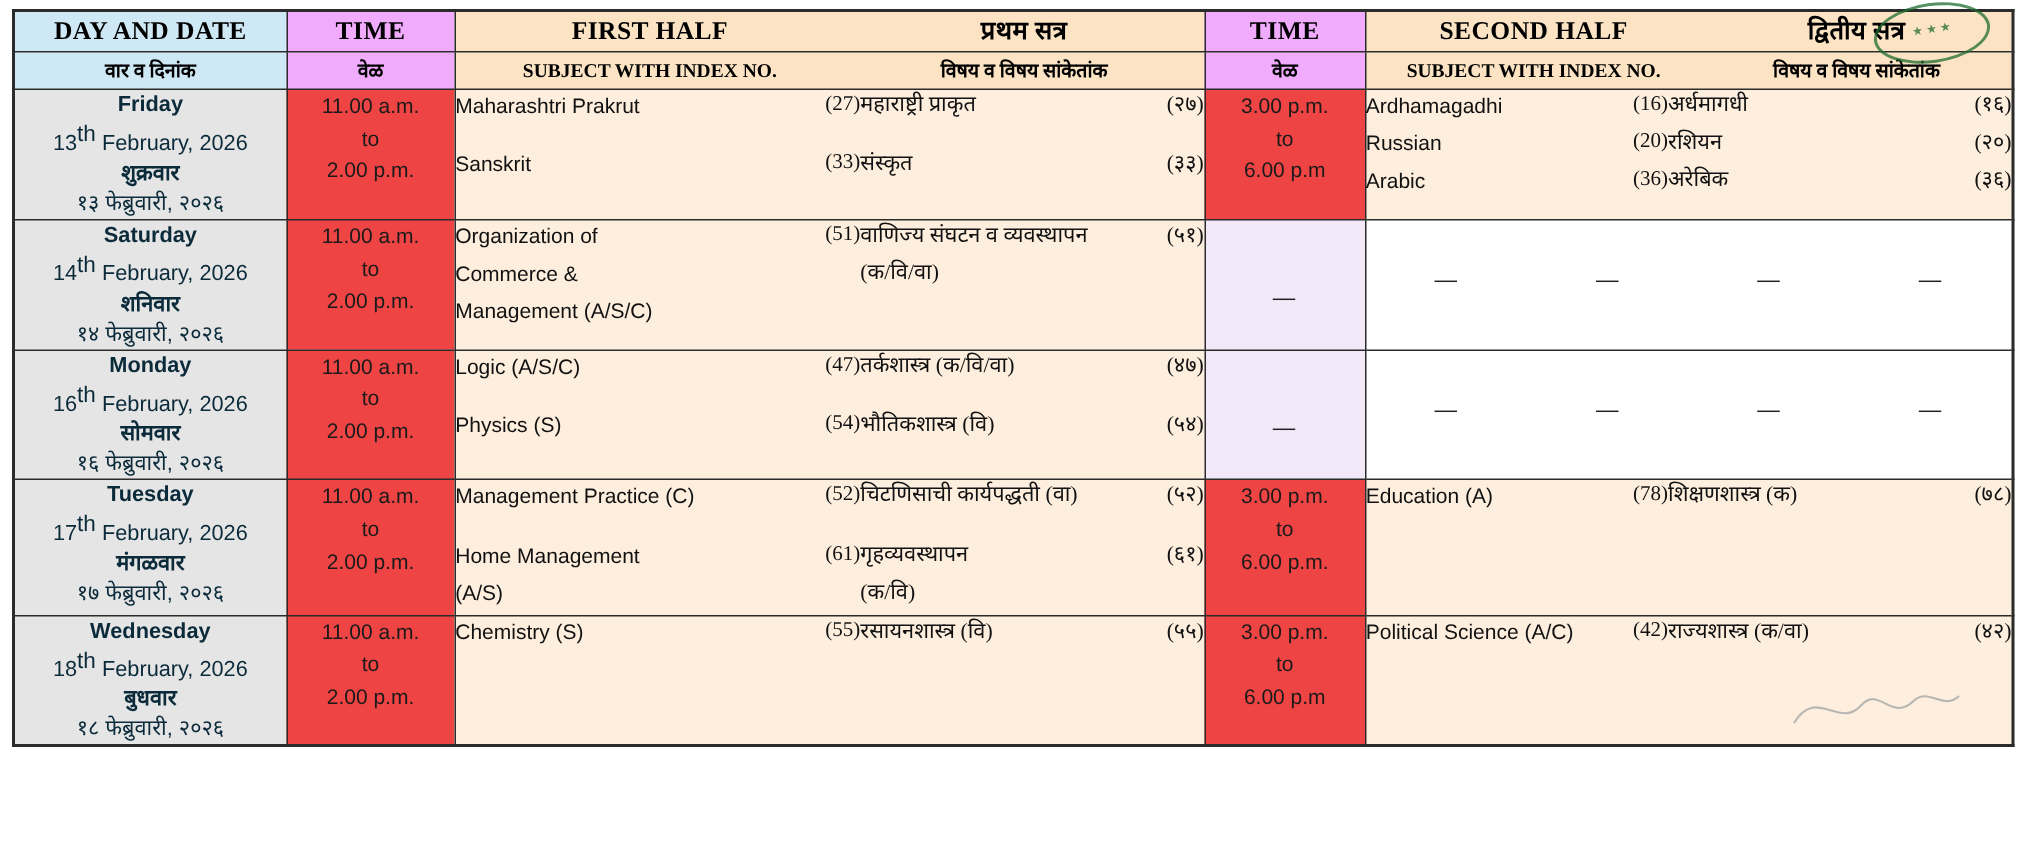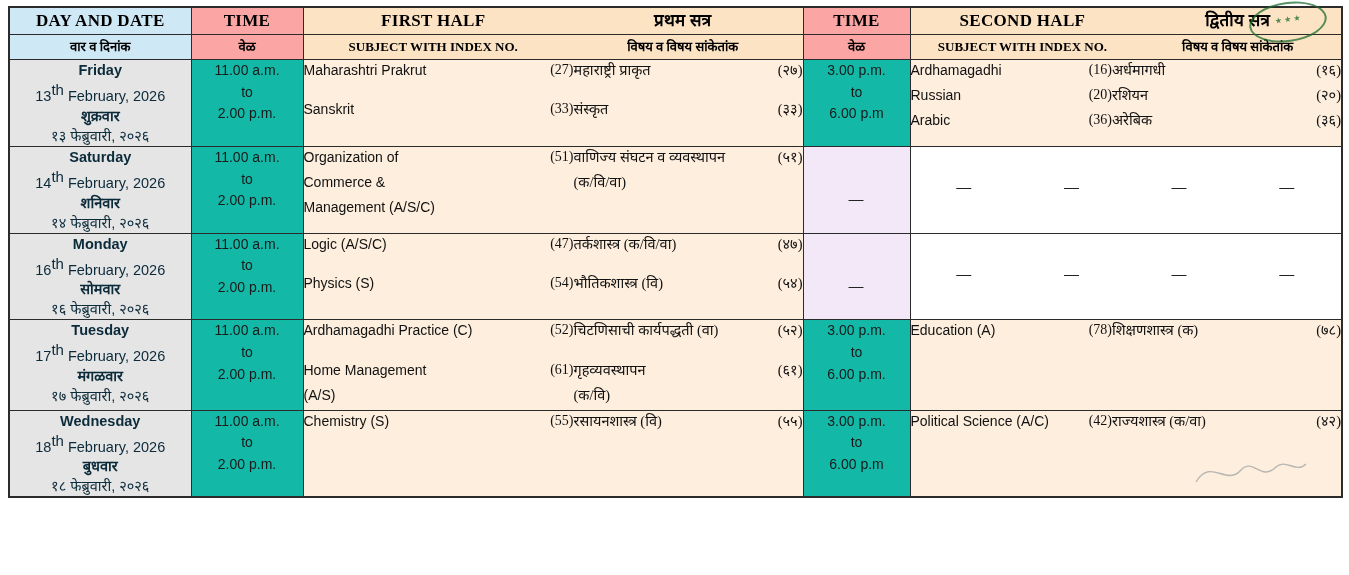--- a/index.html
+++ b/index.html
@@ -43,21 +43,21 @@
     font-family: "Liberation Serif", serif;
     letter-spacing: .3px;
   }
   .hdr-bot {
     height: 24px;
     line-height: 24px;
     font-size: 13px;
     font-family: "Liberation Serif", serif;
   }
   .c-day   { background: #cfe8f5; }
-  .c-time  { background: #fca5a5; }
+  .c-time  { background: #f0abfc; }
   .c-first { background: #fbe3c4; }
   .c-second{ background: #fbe3c4; }
 
   .split2 {
     display: flex;
     width: 100%;
     height: 100%;
   }
   .split2 > div {
     flex: 0 0 50%;
@@ -77,21 +77,21 @@
     padding: 9px 4px 6px 4px;
     line-height: 1.38;
   }
   .day-cell .d-name { font-weight: bold; }
   .day-cell .d-date { }
   .day-cell sup { font-size: 15px; }
   .day-cell .d-mar-day { font-weight: bold; }
   .day-cell .d-mar-date { }
 
   .time-cell {
-    background: #14b8a6;
+    background: #ef4444;
     text-align: center;
     font-size: 14px;
     color: #1a1a1a;
     padding: 9px 3px;
     line-height: 1.55;
   }
   .time-cell.empty-shade { background: #f3e8f8; }
 
   .subj-cell {
     background: #fdeedd;
@@ -377,21 +377,21 @@
             <div class="d-mar-day">मंगळवार</div>
             <div class="d-mar-date">१७ फेब्रुवारी, २०२६</div>
           </td>
           <td class="time-cell">
             <div>11.00 a.m.</div>
             <div>to</div>
             <div>2.00 p.m.</div>
           </td>
           <td class="subj-cell">
             <div class="row-line">
-              <div class="nm">Ardhamagadhi Practice (C)</div>
+              <div class="nm">Management Practice (C)</div>
               <div class="idx">(52)</div>
               <div class="mr">चिटणिसाची कार्यपद्धती (वा)</div>
               <div class="mridx">(५२)</div>
             </div>
             <div class="gapline"></div>
             <div class="row-line">
               <div class="nm">Home Management</div>
               <div class="idx">(61)</div>
               <div class="mr">गृहव्यवस्थापन</div>
               <div class="mridx">(६१)</div>

